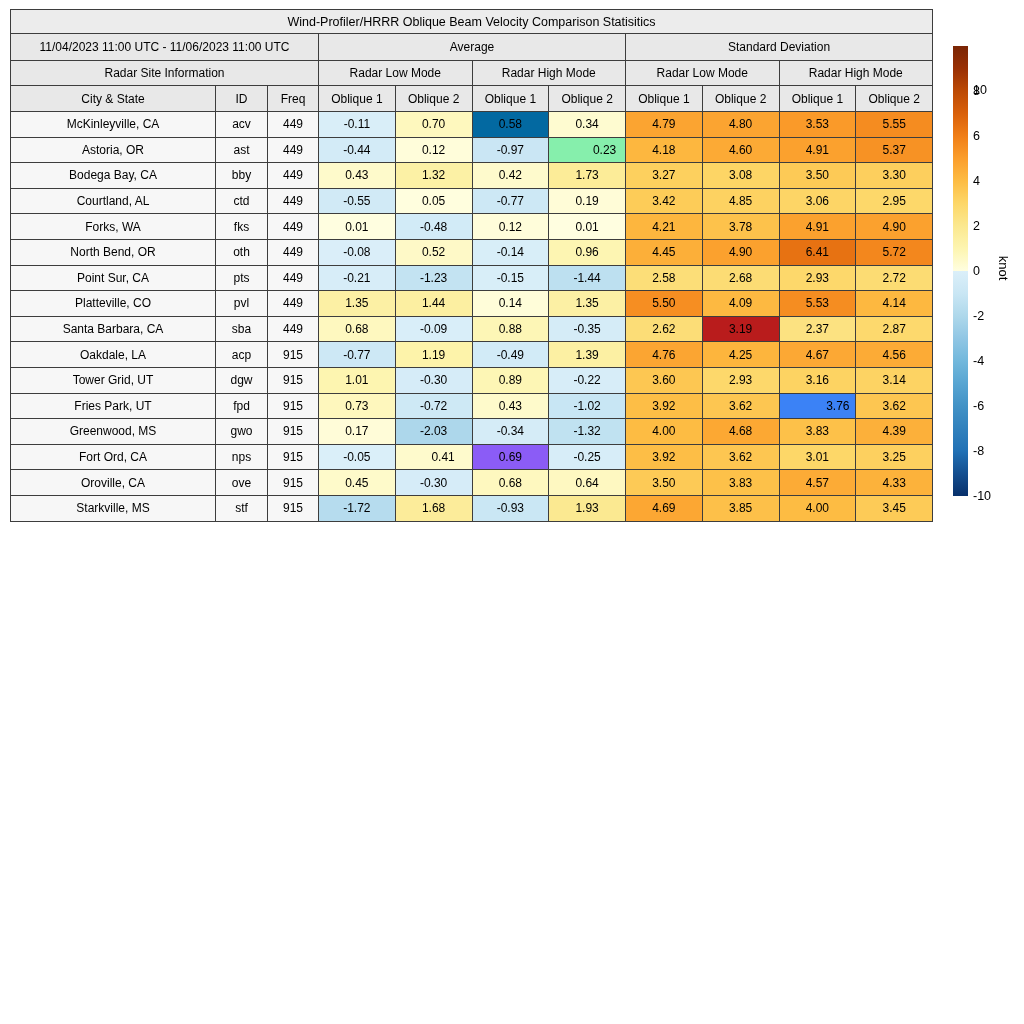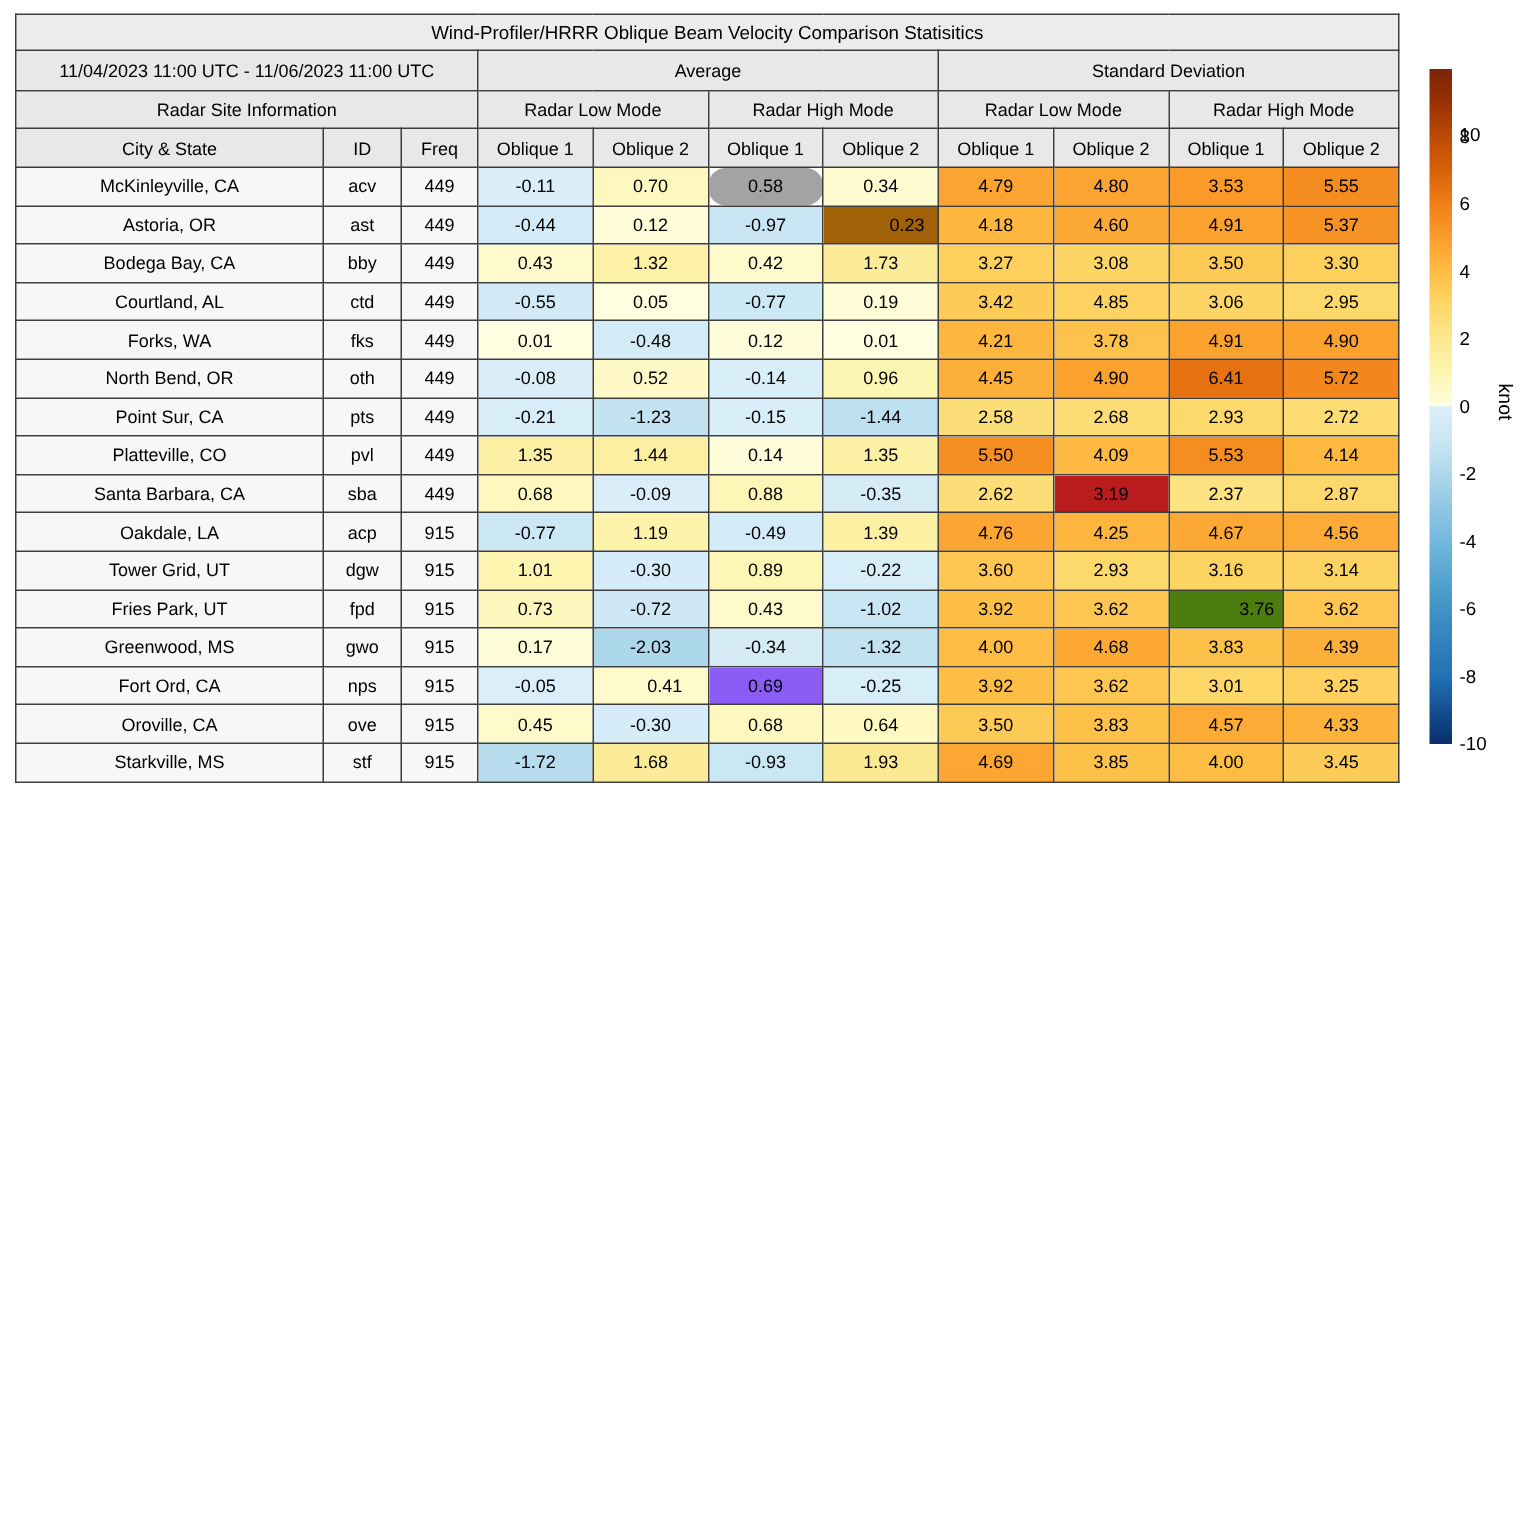--- a/index.html
+++ b/index.html
@@ -90,35 +90,35 @@
         <th>Oblique 2</th>
       </tr>
     </thead>
     <tbody id="tbody">
         <tr>
           <td class="rowhead">McKinleyville, CA</td>
           <td class="rowhead">acv</td>
           <td class="rowhead">449</td>
           <td class="val" style="background: rgb(217, 238, 248);">-0.11</td>
           <td class="val" style="background: rgb(254, 248, 190);">0.70</td>
-          <td class="val" style="background: #a3a3a3; border-radius: 12px;">0.58</td>
+          <td class="val" style="background: #0369a1;">0.58</td>
           <td class="val" style="background: rgb(254, 251, 208);">0.34</td>
           <td class="val" style="background: rgb(251, 164, 49);">4.79</td>
           <td class="val" style="background: rgb(251, 164, 49);">4.80</td>
           <td class="val" style="background: rgb(250, 154, 41);">3.53</td>
           <td class="val" style="background: rgb(245, 140, 32);">5.55</td>
         </tr>
         <tr>
           <td class="rowhead">Astoria, OR</td>
           <td class="rowhead">ast</td>
           <td class="rowhead">449</td>
           <td class="val" style="background: rgb(211, 235, 247);">-0.44</td>
           <td class="val" style="background: rgb(255, 253, 218);">0.12</td>
           <td class="val" style="background: rgb(202, 230, 244);">-0.97</td>
-          <td class="val" style="background: #a16207; padding-left: 37px;">0.23</td>
+          <td class="val" style="background: #86efac; padding-left: 37px;">0.23</td>
           <td class="val" style="background: rgb(253, 183, 63);">4.18</td>
           <td class="val" style="background: rgb(252, 170, 53);">4.60</td>
           <td class="val" style="background: rgb(251, 161, 46);">4.91</td>
           <td class="val" style="background: rgb(247, 146, 36);">5.37</td>
         </tr>
         <tr>
           <td class="rowhead">Bodega Bay, CA</td>
           <td class="rowhead">bby</td>
           <td class="rowhead">449</td>
           <td class="val" style="background: rgb(254, 250, 203);">0.43</td>
@@ -237,21 +237,21 @@
         <tr>
           <td class="rowhead">Fries Park, UT</td>
           <td class="rowhead">fpd</td>
           <td class="rowhead">915</td>
           <td class="val" style="background: rgb(254, 247, 189);">0.73</td>
           <td class="val" style="background: rgb(206, 233, 245);">-0.72</td>
           <td class="val" style="background: rgb(254, 250, 203);">0.43</td>
           <td class="val" style="background: rgb(200, 230, 244);">-1.02</td>
           <td class="val" style="background: rgb(253, 190, 70);">3.92</td>
           <td class="val" style="background: rgb(253, 198, 81);">3.62</td>
-          <td class="val" style="background: #4d7c0f; padding-left: 43px;">3.76</td>
+          <td class="val" style="background: #3b82f6; padding-left: 43px;">3.76</td>
           <td class="val" style="background: rgb(253, 198, 81);">3.62</td>
         </tr>
         <tr>
           <td class="rowhead">Greenwood, MS</td>
           <td class="rowhead">gwo</td>
           <td class="rowhead">915</td>
           <td class="val" style="background: rgb(255, 252, 216);">0.17</td>
           <td class="val" style="background: rgb(173, 215, 235);">-2.03</td>
           <td class="val" style="background: rgb(213, 236, 247);">-0.34</td>
           <td class="val" style="background: rgb(192, 226, 241);">-1.32</td>

